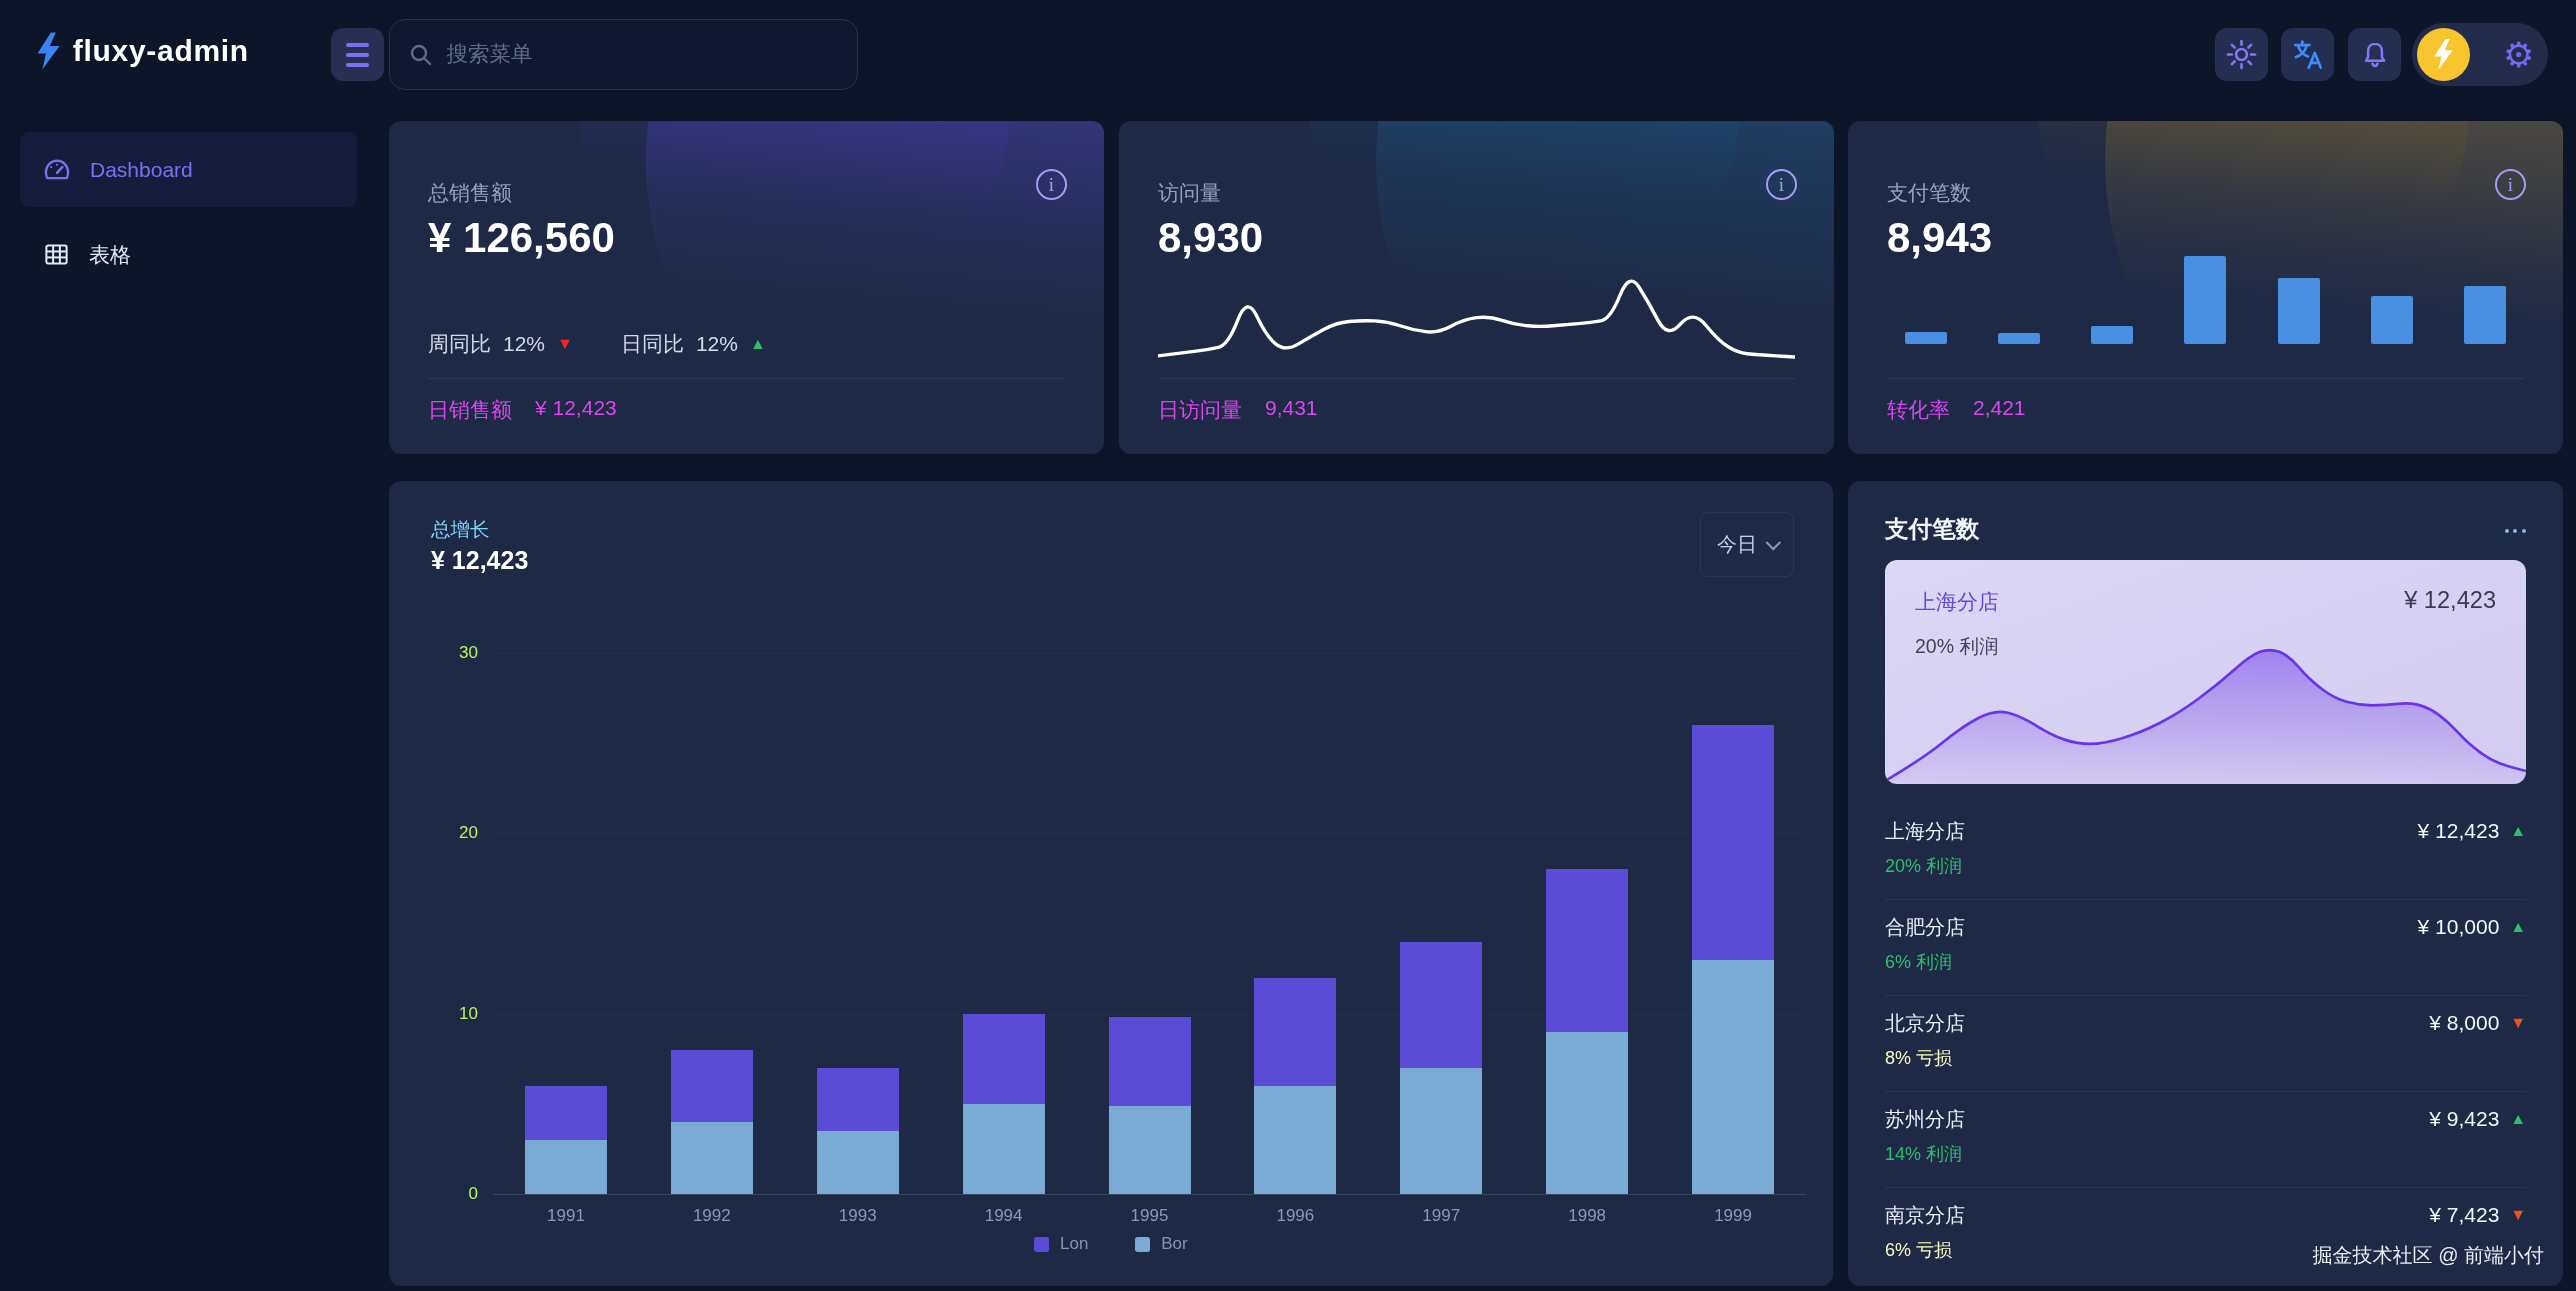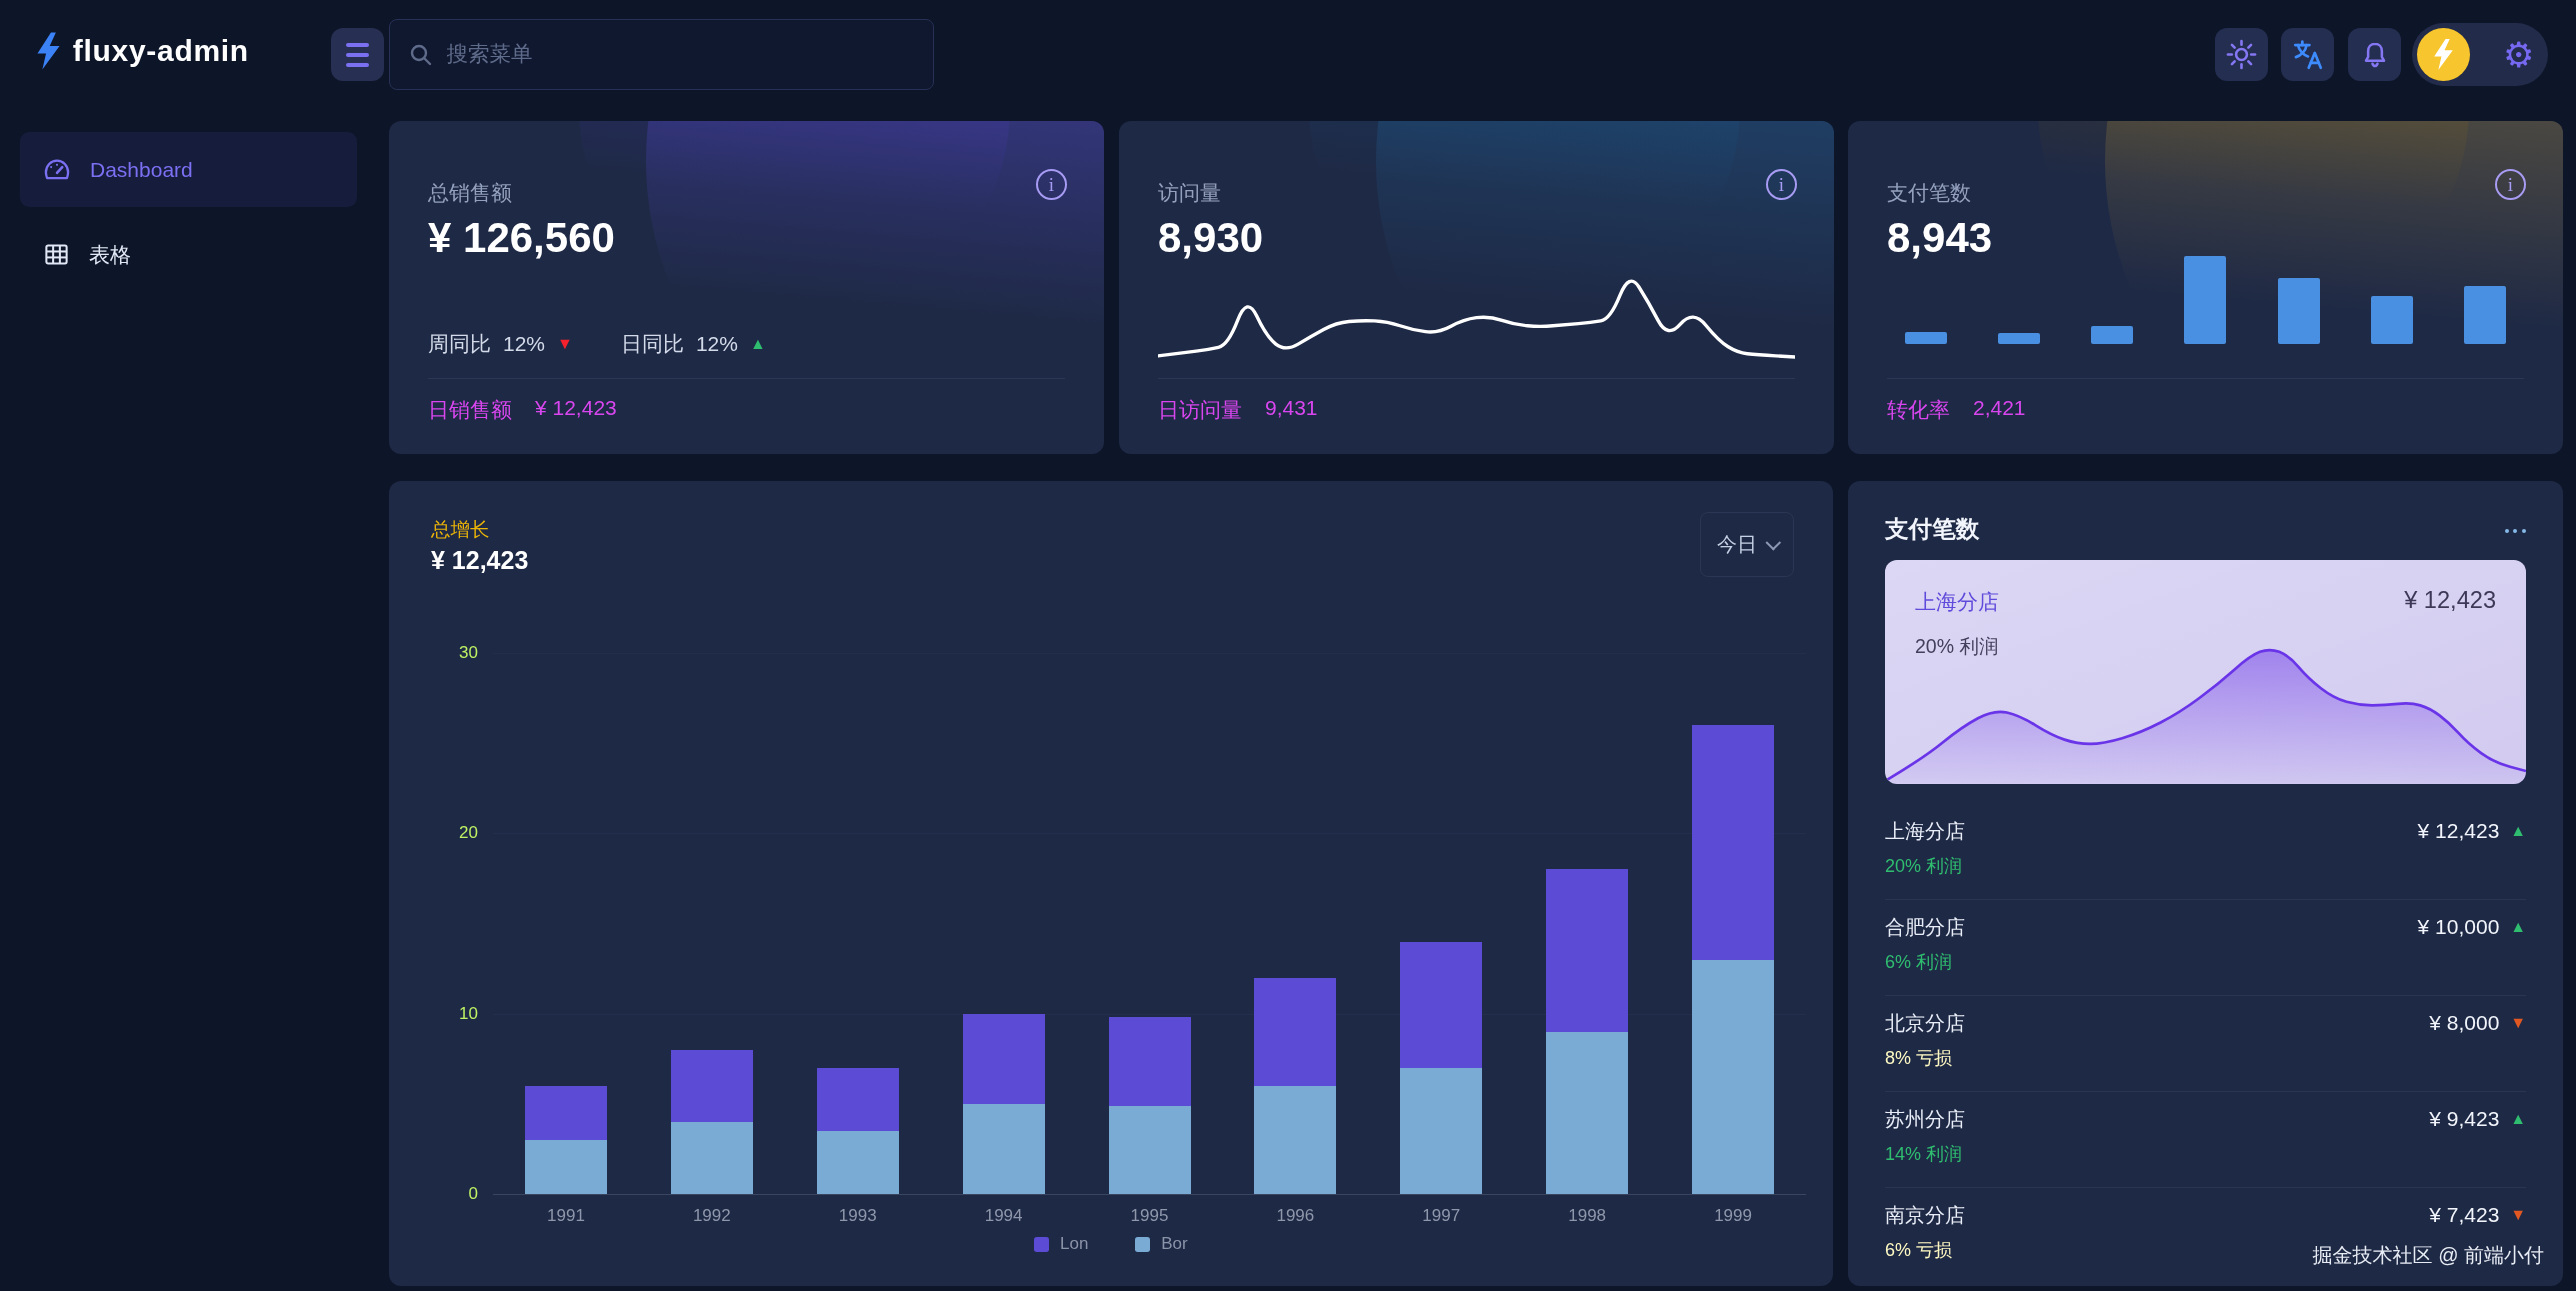--- a/index.html
+++ b/index.html
@@ -8,22 +8,22 @@
   #app { position:relative; width:2576px; height:1291px; overflow:hidden; background:#0d1528; }
 
   
   .logo { position:absolute; left:35px; top:32px; display:flex; align-items:center; gap:10.8px; }
   .logo-text { font-size:30px; font-weight:700; color:#ffffff; letter-spacing:0.7px; }
   .iconbtn { position:absolute; width:53px; height:53px; top:28px; border-radius:12px; background:#242e51;
              display:flex; align-items:center; justify-content:center; cursor:pointer; }
   .hamburger { left:331px; background:#272f52; }
   .hamburger .bars { display:flex; flex-direction:column; gap:6px; }
   .hamburger .bars div { width:23px; height:4px; border-radius:2px; background:#7b6ff2; }
-  .search { position:absolute; left:389px; top:19px; width:545px; height:71px; background:#10182f;
-            border:1.3px solid #263155; border-radius:8px; display:flex; align-items:center; padding:0 19px; }
+  .search { position:absolute; left:389px; top:19px; width:469px; height:71px; background:#10182f;
+            border:1.3px solid #263155; border-radius:16px; display:flex; align-items:center; padding:0 19px; }
   .search input { flex:1; background:transparent; border:none; outline:none; color:#cdd6ea;
                   font-size:21.5px; margin-left:13.5px; font-family:inherit; }
   .search input::placeholder { color:#5f6b8a; }
   .btn-sun { left:2215px; } .btn-translate { left:2281px; } .btn-bell { left:2348px; }
   .user-pill { position:absolute; left:2412px; top:23px; width:136px; height:63px; border-radius:32px;
                background:#222b49; display:flex; align-items:center; padding:0 13.5px 0 5.4px;
                justify-content:space-between; cursor:pointer; }
   .avatar { width:53px; height:53px; border-radius:50%; background:#f7c52d; display:flex;
             align-items:center; justify-content:center; }
   .gear { font-size:35px; color:#7668f0; line-height:1; }
@@ -59,21 +59,21 @@
   .tri-up { color:#2fbe70; } .tri-down-red { color:#f5222d; } .tri-down { color:#e25822; }
   .divider { position:absolute; left:39px; right:39px; top:257px; height:0.7px; background:#2c3758; }
   .stat-footer { position:absolute; left:39px; top:275px; font-size:21px; color:#d946ef; display:flex; gap:23px; }
   .sparkwrap { position:absolute; left:39px; top:140px; width:637px; height:108px; }
   .minibars { position:absolute; left:57px; right:57px; top:135px; height:88px; display:flex;
               align-items:flex-end; justify-content:space-between; }
   .minibars div { width:42px; background:#4a90e2; border-radius:2px; }
 
   
   #growth-card { left:389px; top:481px; width:1444px; height:805px; }
-  .growth-title { position:absolute; left:42px; top:35px; font-size:19.5px; color:#eab308; }
+  .growth-title { position:absolute; left:42px; top:35px; font-size:19.5px; color:#7dd3fc; }
   .growth-value { position:absolute; left:42px; top:65px; font-size:25px; font-weight:600; color:#fff; }
   .range-btn { position:absolute; left:1311px; top:31px; width:94px; height:65px; border:1.3px solid #2c3654;
                border-radius:8px; background:transparent; color:#c6d0e4; font-size:20px; display:flex;
                align-items:center; justify-content:center; gap:9.4px; cursor:pointer; font-family:inherit; }
   .chev { width:10.8px; height:10.8px; border-right:2px solid #8d98b4; border-bottom:2px solid #8d98b4;
           transform:rotate(45deg) translateY(-2.7px); }
   #growth-plot { position:absolute; left:104px; top:172px; width:1313px; height:541px; }
   .gridline { position:absolute; left:0; right:0; height:0.7px; background:#232e4c; }
   .gridline.zero { background:#3a4560; }
   .ylabel { position:absolute; left:-53px; width:38px; text-align:right; font-size:17px; color:#bef264;

